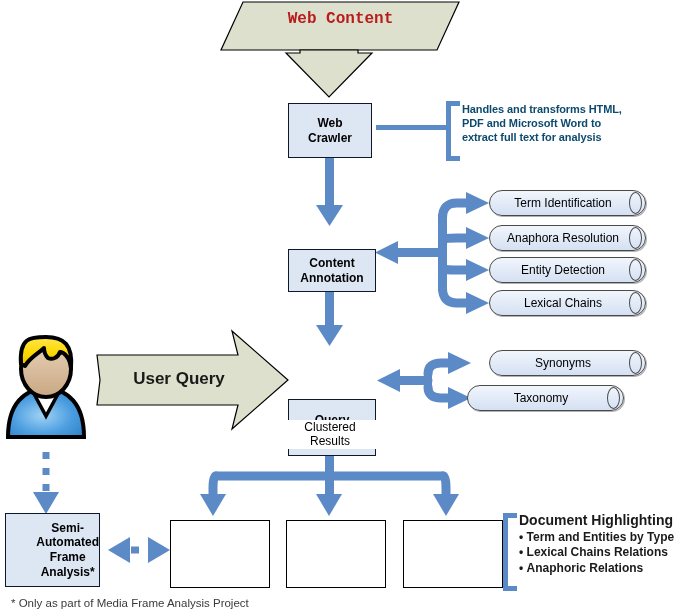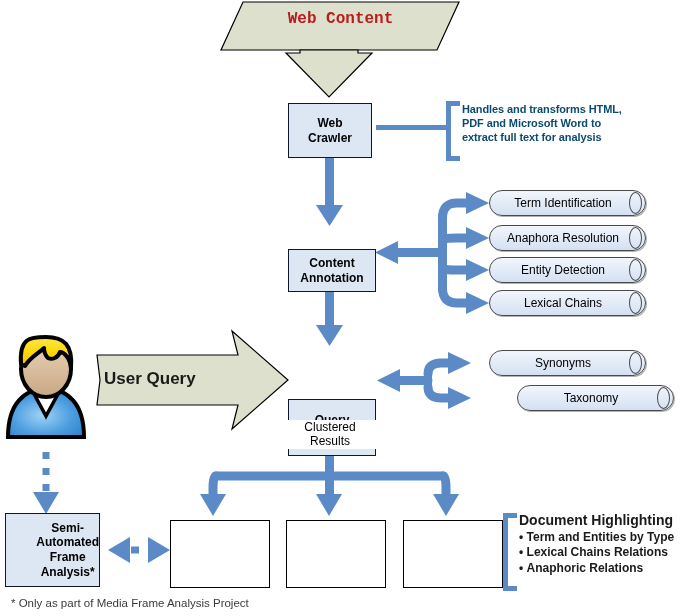--- a/index.html
+++ b/index.html
@@ -274,21 +274,21 @@
         <path d="M416,533 L459,533 L459,557 C451,564 443,550 416,557 Z" fill="url(#docGrad)" stroke="#2a2a2a" stroke-width="1.2"></path>
         <path d="M431,545 L474,545 L474,569 C466,576 458,562 431,569 Z" fill="url(#docGrad)" stroke="#2a2a2a" stroke-width="1.2"></path>
         <path d="M446,556 L489,556 L489,580 C481,587 473,573 446,580 Z" fill="url(#docGrad)" stroke="#2a2a2a" stroke-width="1.2"></path>
       </g>
     </g>
   </svg>
 
   <div class="abs" style="left:243px; top:10px; width:195px; text-align:center;
        font-size:16px; font-weight:bold; color:#b91c1c; z-index:7;font-family:Liberation Mono, monospace;">Web Content</div>
 
-  <div class="abs" style="left:104px; top:369px; width:150px; 
+  <div class="abs" style="left:104px; top:369px; width:150px; text-align:center;
        font-size:17px; font-weight:bold; color:#1a1a1a; z-index:7;">User Query</div>
 
   <div class="proc-box abs" style="left:288px; top:103px; width:84px; height:55px;">
     <div>
       <div>Web</div>
       <div>Crawler</div>
     </div>
   </div>
 
   <div class="proc-box abs" style="left:288px; top:225px; width:88px; height:43px;margin-top:24px;">
@@ -334,21 +334,21 @@
   </div>
   <div class="cyl abs" style="left:489px; top:290px; width:157px;">
     <span class="lbl">Lexical Chains</span>
     <span class="cap"></span>
   </div>
 
   <div class="cyl abs" style="left:489px; top:350px; width:157px;">
     <span class="lbl">Synonyms</span>
     <span class="cap"></span>
   </div>
-  <div class="cyl abs" style="left:517px; top:385px; width:157px;">
+  <div class="cyl abs" style="left:467px; top:385px; width:157px;">
     <span class="lbl">Taxonomy</span>
     <span class="cap"></span>
   </div>
 
   <div class="abs clustered" style="left:269px; top:420px; width:122px; background:#fff;">
     <div>Clustered</div>
     <div>Results</div>
   </div>
 
   <div class="doc-frame abs" style="left:170px; top:520px; width:100px; height:68px;"></div>

